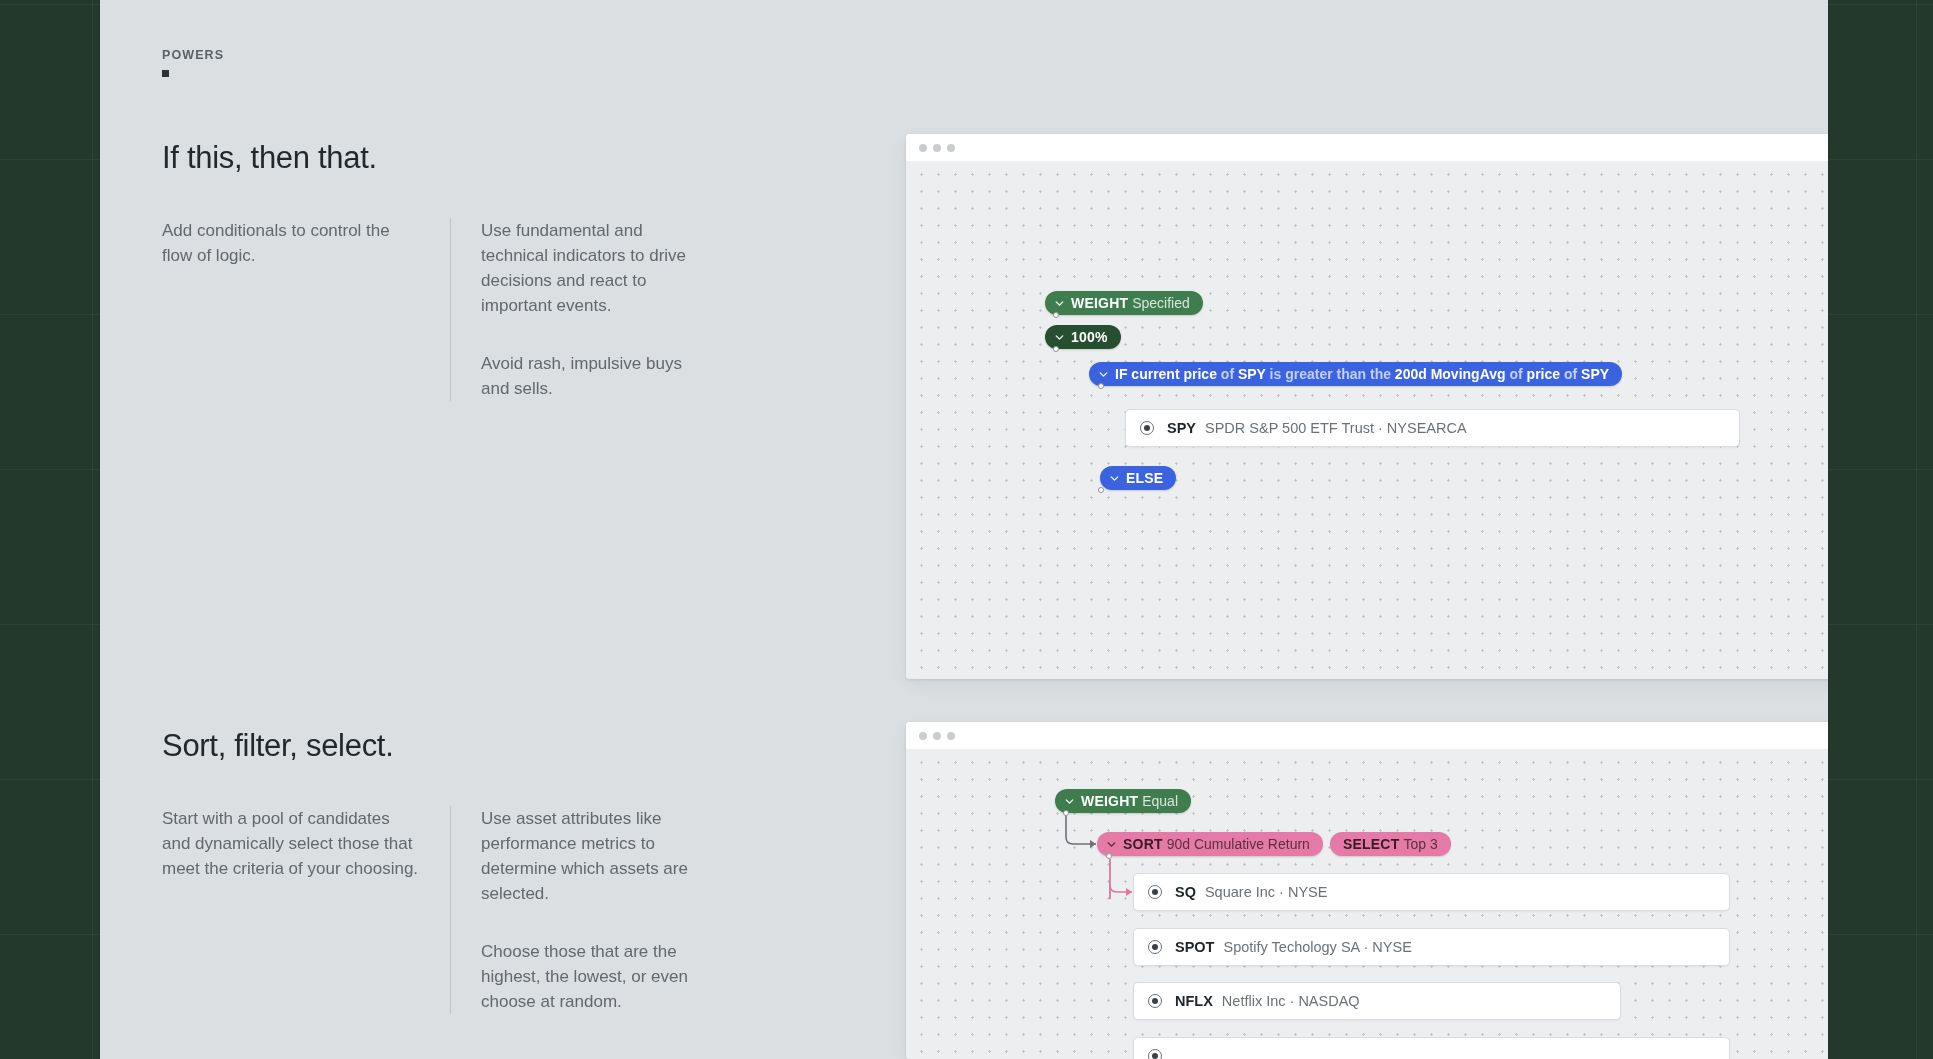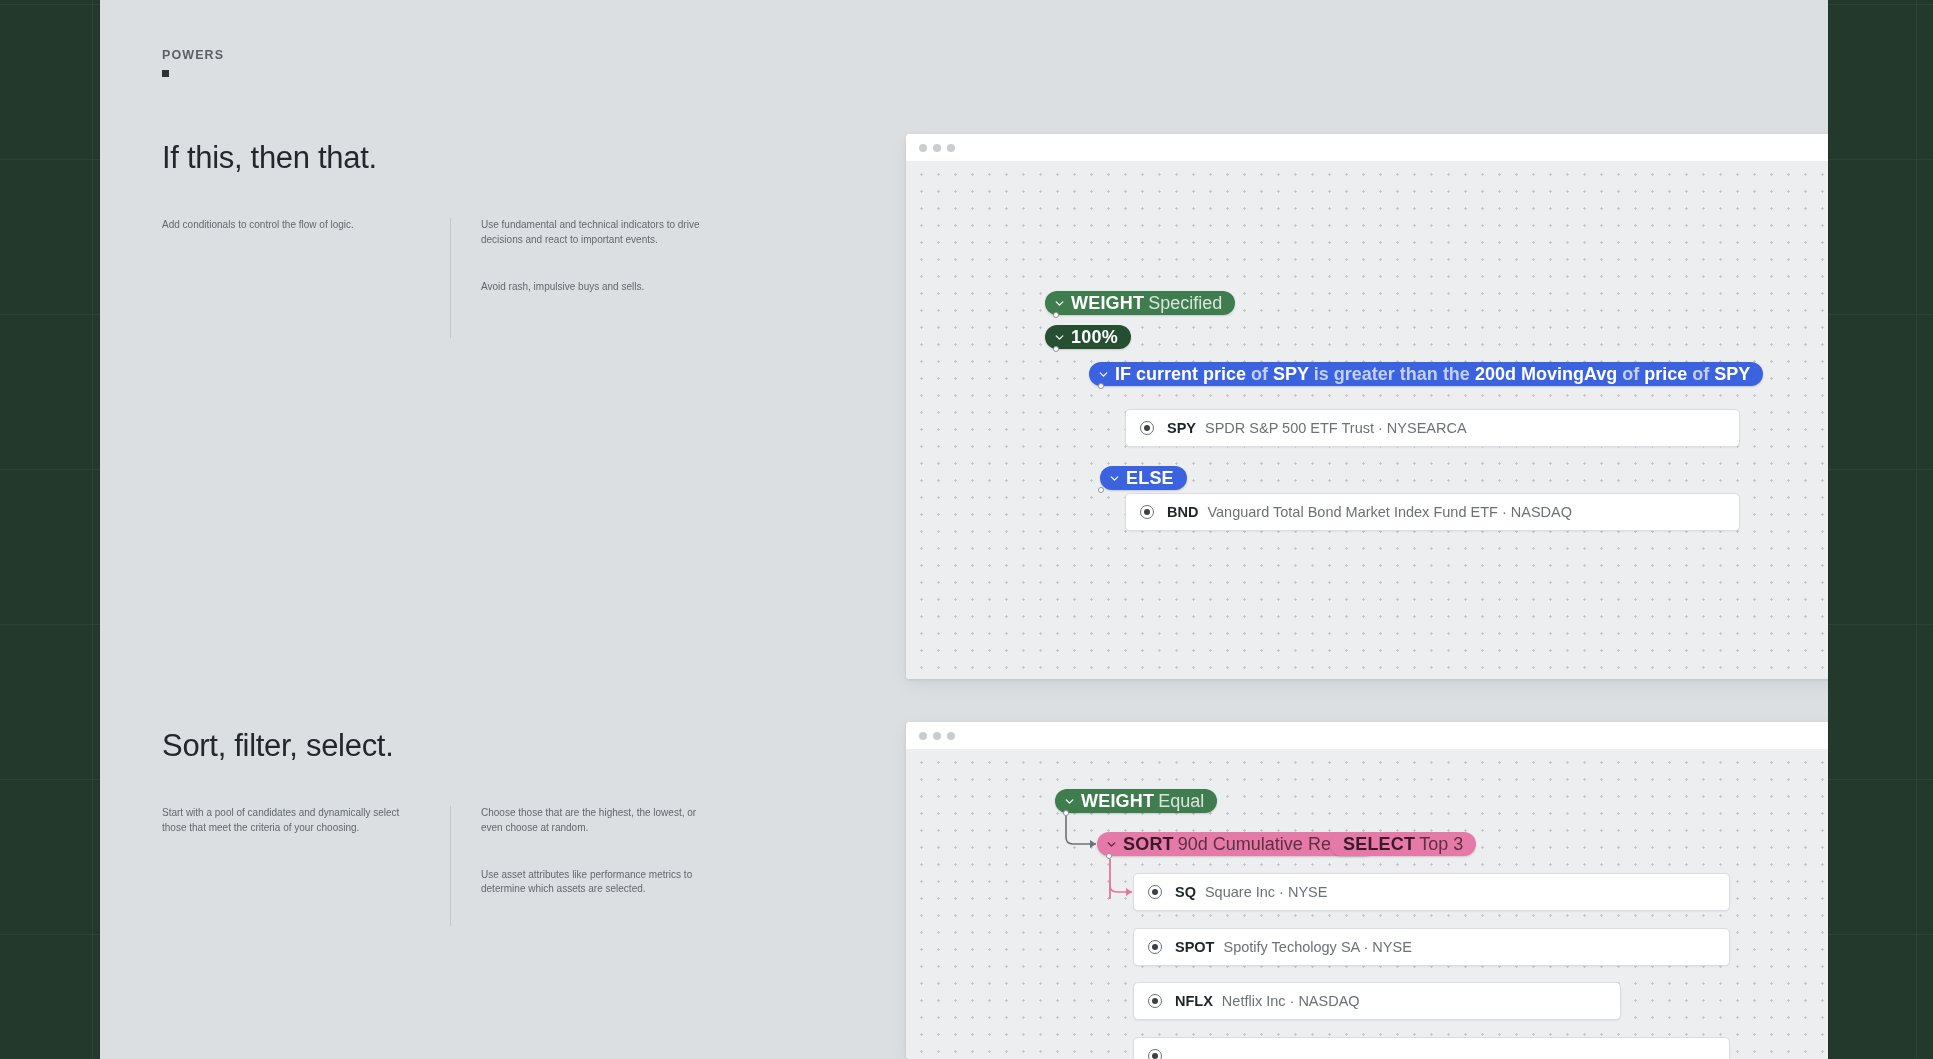--- a/index.html
+++ b/index.html
@@ -76,21 +76,21 @@
     font-weight: 400;
     color: #22282c;
     letter-spacing: -0.3px;
     margin-bottom: 42px;
   }
   .copy-cols {
     display: flex;
   }
   .copy-col {
     width: 258px;
-    font-size: 10px;
+    font-size: 17px;
     line-height: 1.48;
     color: #62686d;
   }
   .copy-col.right {
     padding-left: 30px;
     border-left: 1px solid #c2c7cb;
     margin-left: 30px;
     min-height: 120px;
   }
   .copy-col p + p { margin-top: 32px; }
@@ -129,21 +129,21 @@
   }
 
   
   .node {
     position: absolute;
     display: inline-flex;
     align-items: center;
     height: 24px;
     border-radius: 12px;
     padding: 0 13px 0 8px;
-    font-size: 18px;
+    font-size: 14px;
     white-space: nowrap;
     color: #fff;
     box-shadow: 0 1px 2px rgba(0,0,0,0.16);
     z-index: 3;
   }
   .node .chev {
     width: 13px;
     height: 13px;
     margin-right: 5px;
     flex: 0 0 auto;
@@ -310,41 +310,36 @@
         </div>
 
         <div class="node else" style="left:194px; top:305px;">
           <svg class="chev" viewBox="0 0 24 24">
             <path d="M6 9l6 6 6-6" stroke="#fff" stroke-width="2.6" fill="none" stroke-linecap="round" stroke-linejoin="round"></path>
           </svg>
           <span class="lbl-strong">ELSE</span>
         </div>
         <span class="nub" style="left:192px; top:326px;"></span>
 
-        <div class="asset-row" style="left:219px; top:332px; width:615px;">
-          <span class="radio"></span>
-          <span class="ticker">BND</span>
-          <span class="aname">Vanguard Total Bond Market Index Fund ETF · NASDAQ</span>
-        </div>
 
       </div>
     </div>
   </div>
 
   <div class="section" style="top:728px;">
 
     <div class="section-text">
       <h2 class="section-heading">Sort, filter, select.</h2>
       <div class="copy-cols">
         <div class="copy-col left">
           <p>Start with a pool of candidates and dynamically select those that meet the criteria of your choosing.</p>
         </div>
         <div class="copy-col right">
+          <p>Use asset attributes like performance metrics to determine which assets are selected.</p>
           <p>Choose those that are the highest, the lowest, or even choose at random.</p>
-          <p>Use asset attributes like performance metrics to determine which assets are selected.</p>
         </div>
       </div>
     </div>
 
     <div class="card" style="left:806px; top:-6px; width:962px; height:337px;">
       <div class="card-bar">
         <span class="dot"></span>
         <span class="dot"></span>
         <span class="dot"></span>
       </div>

